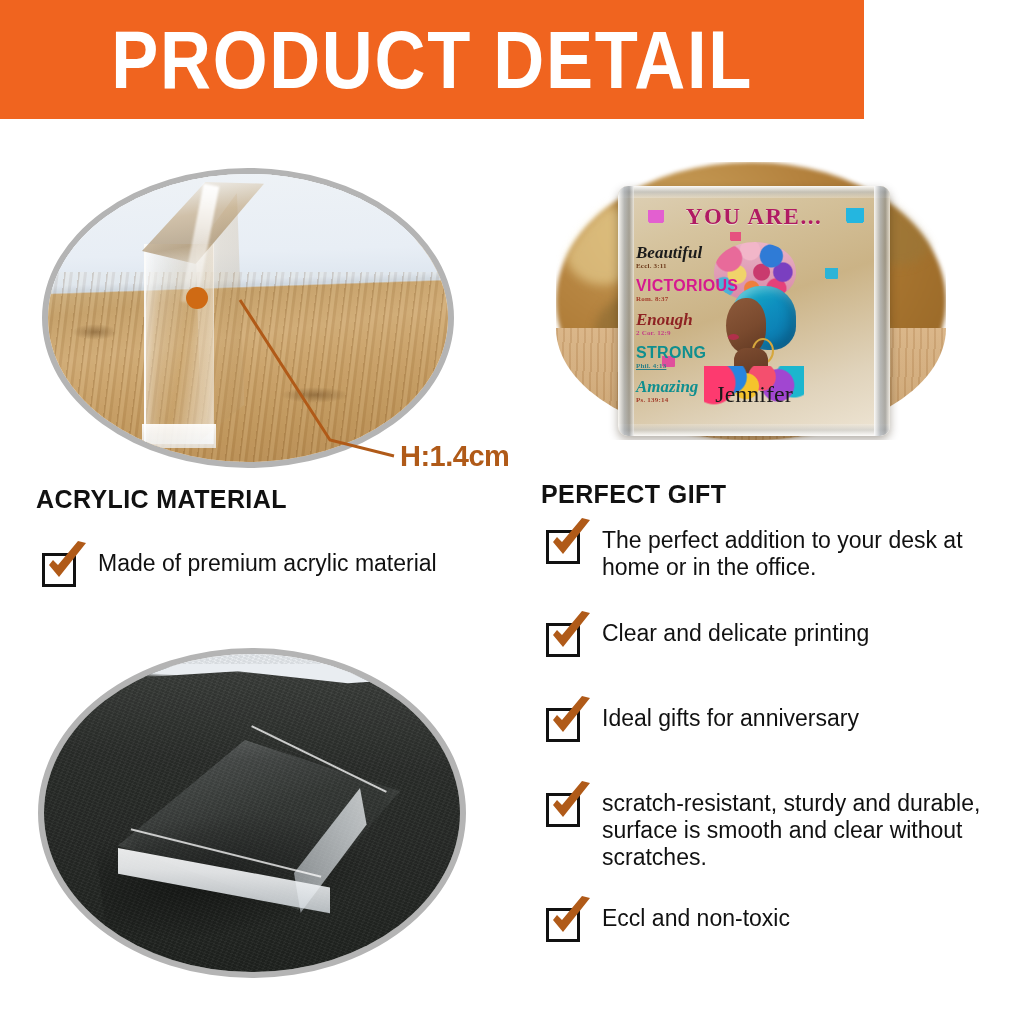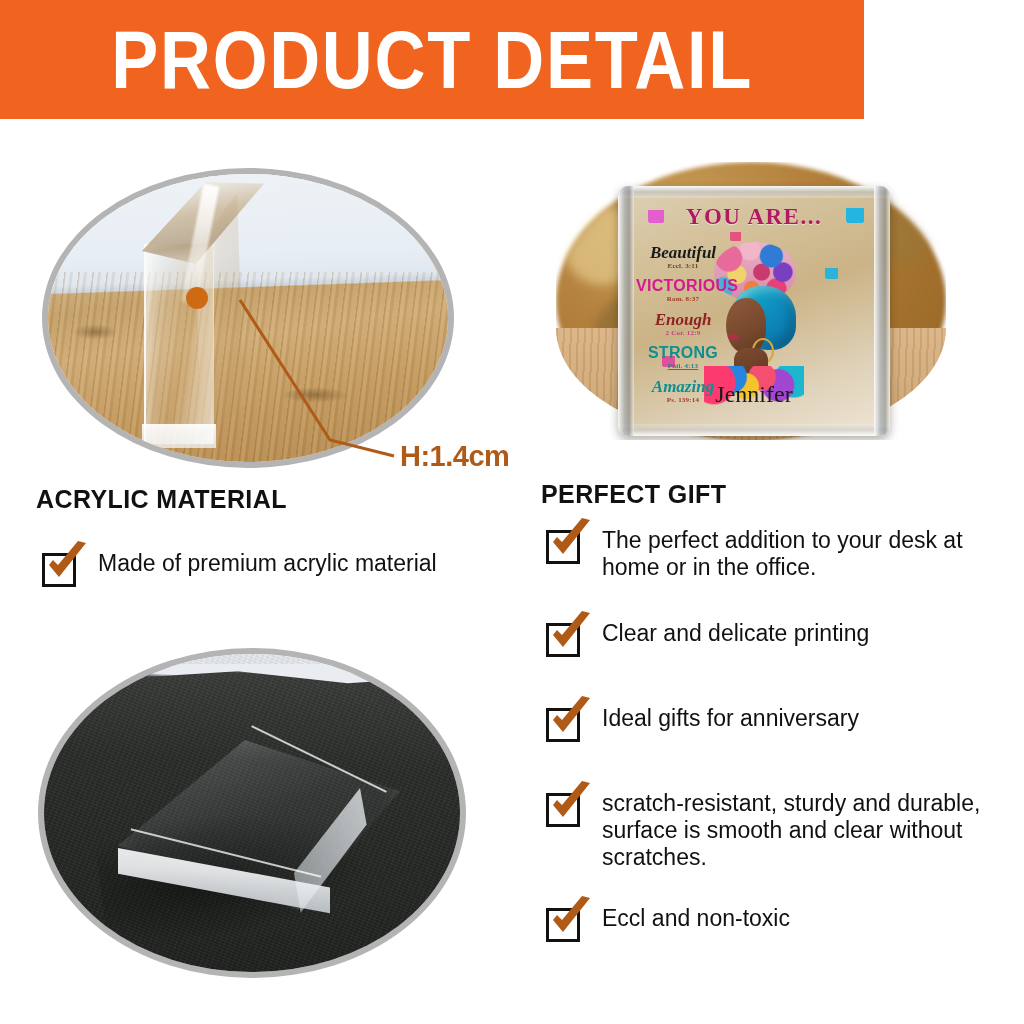--- a/index.html
+++ b/index.html
@@ -313,21 +313,21 @@
     left: 0; right: 0; top: 6px;
     text-align: center;
     font-family: "Liberation Serif", serif;
     font-weight: bold;
     font-size: 23px;
     letter-spacing: 1.5px;
     color: #b01a63;
     text-shadow: 0 1px 0 rgba(255,255,255,0.5);
   }
   .plq-col { position: absolute; top: 46px; width: 94px; }
-  .plq-col-left  { left: 2px;  text-align: center; }
+  .plq-col-left  { left: 2px;  text-align: left; }
   .plq-col-right { right: 2px; text-align: right; }
   .plq-word {
     line-height: 1.0;
     margin-bottom: 1px;
     white-space: nowrap;
   }
   .plq-ref {
     font-family: "Liberation Serif", serif;
     font-weight: bold;
     font-size: 7px;

